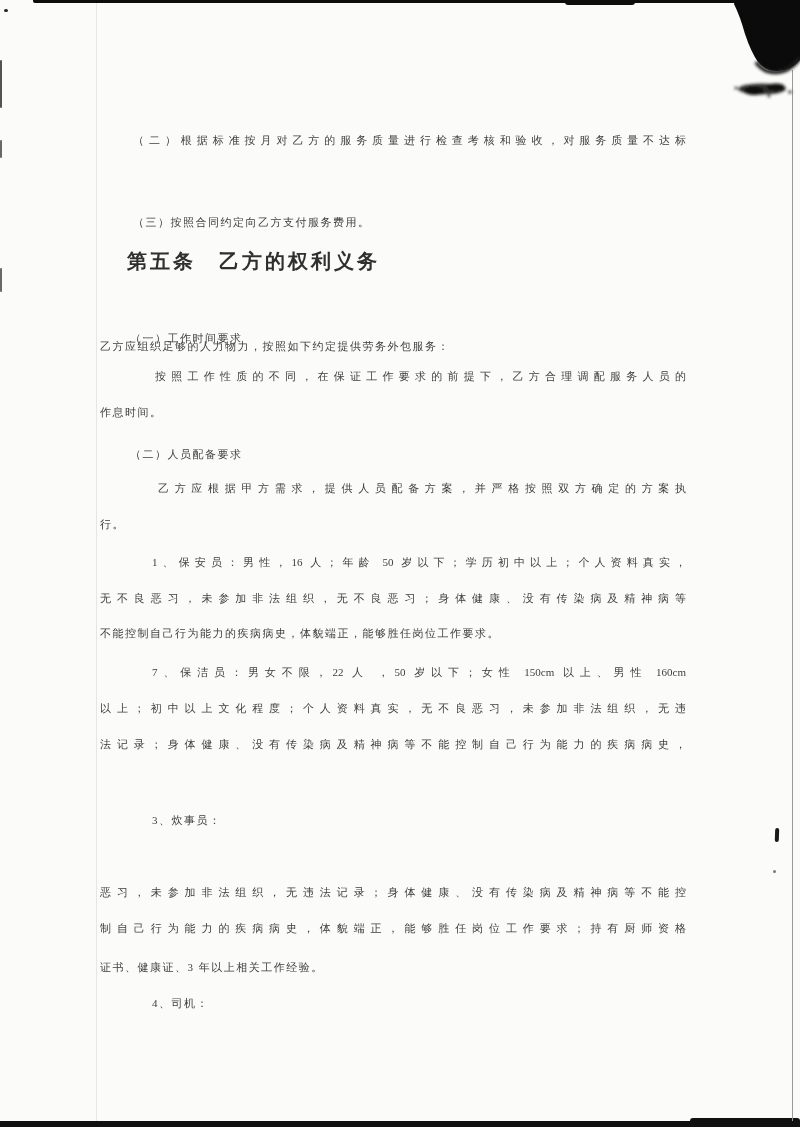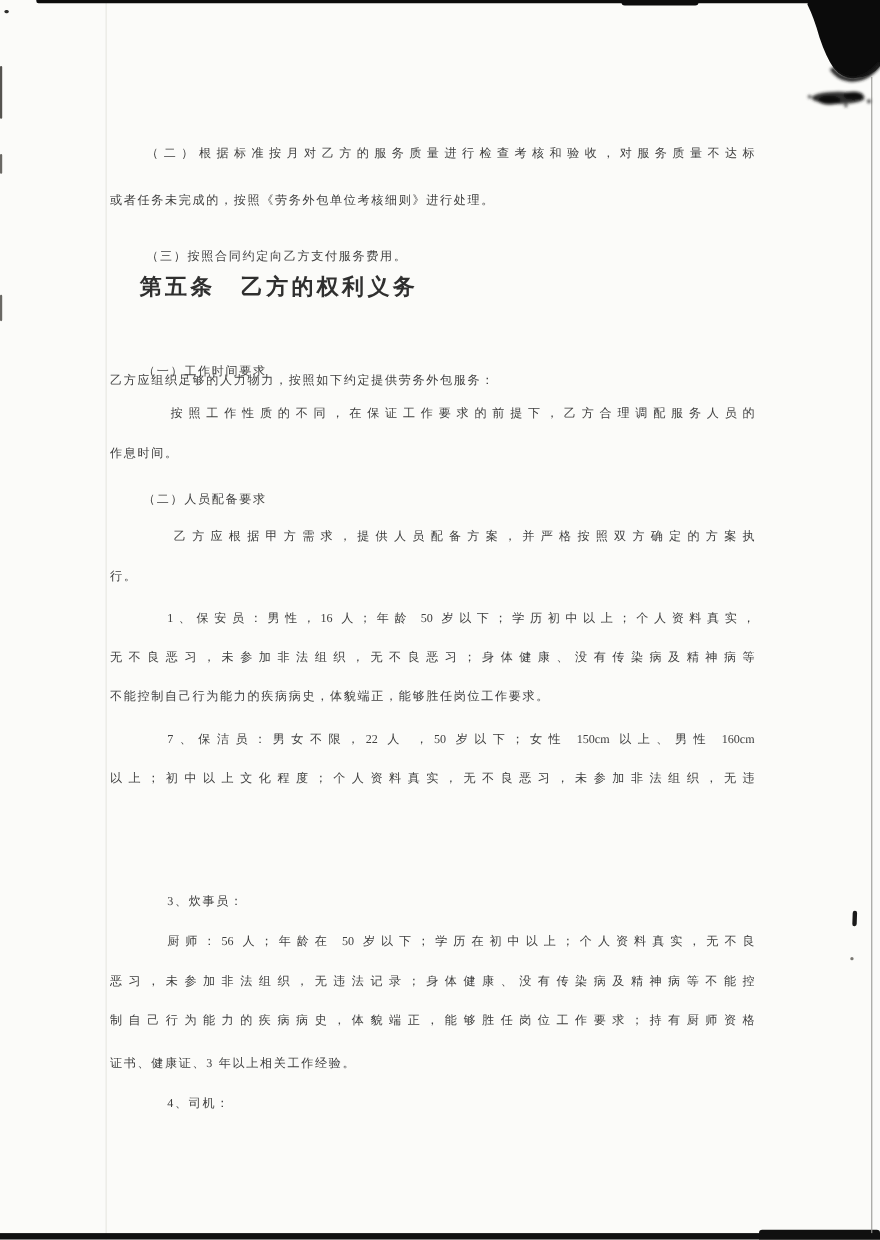--- a/index.html
+++ b/index.html
@@ -78,35 +78,34 @@
       <ellipse cx="40" cy="89" rx="24" ry="5.5" fill="#171717" opacity="0.9"></ellipse>
       <ellipse cx="32" cy="91" rx="10" ry="4" fill="#0e0e0e"></ellipse>
       <ellipse cx="54" cy="87" rx="9" ry="3.5" fill="#0e0e0e"></ellipse>
       <circle cx="14" cy="88" r="1.6" fill="#3a3a3a"></circle>
       <circle cx="68" cy="92" r="1.8" fill="#3a3a3a"></circle>
       <circle cx="47" cy="96" r="1.4" fill="#2c2c2c"></circle>
     </g>
   </svg>
 
   <div class="line j" style="top:129px;left:133px;width:553px;">（二）根据标准按月对乙方的服务质量进行检查考核和验收，对服务质量不达标</div>
-  <div class="line" style="top:171px;left:100px;">或者任务未完成的，按照《劳务外包单位考核细则》进行处理。</div>
-  <div class="line" style="top:222px;left:133px;">（三）按照合同约定向乙方支付服务费用。</div>
+  <div class="line" style="top:211px;left:133px;">（三）按照合同约定向乙方支付服务费用。</div>
   <div class="line heading" style="top:250px;left:127px;">第五条　乙方的权利义务</div>
   <div class="line" style="top:289px;left:100px;margin-top:46px;">乙方应组织足够的人力物力，按照如下约定提供劳务外包服务：</div>
   <div class="line" style="top:327px;left:130px;text-align:center;">（一）工作时间要求</div>
   <div class="line j" style="top:365px;left:155px;width:531px;">按照工作性质的不同，在保证工作要求的前提下，乙方合理调配服务人员的</div>
   <div class="line" style="top:401px;left:100px;">作息时间。</div>
   <div class="line" style="top:443px;left:130px;">（二）人员配备要求</div>
   <div class="line j" style="top:477px;left:158px;width:528px;">乙方应根据甲方需求，提供人员配备方案，并严格按照双方确定的方案执</div>
   <div class="line" style="top:513px;left:100px;">行。</div>
   <div class="line j" style="top:551px;left:152px;width:534px;">1、保安员：男性，16 人；年龄 50 岁以下；学历初中以上；个人资料真实，</div>
   <div class="line j" style="top:587px;left:100px;width:586px;">无不良恶习，未参加非法组织，无不良恶习；身体健康、没有传染病及精神病等</div>
   <div class="line" style="top:622px;left:100px;">不能控制自己行为能力的疾病病史，体貌端正，能够胜任岗位工作要求。</div>
   <div class="line j" style="top:661px;left:152px;width:534px;">7、保洁员：男女不限，22 人 ，50 岁以下；女性 150cm 以上、男性 160cm</div>
   <div class="line j" style="top:697px;left:100px;width:586px;">以上；初中以上文化程度；个人资料真实，无不良恶习，未参加非法组织，无违</div>
+  <div class="line j" style="top:733px;left:100px;width:586px;">法记录；身体健康、没有传染病及精神病等不能控制自己行为能力的疾病病史，</div>
   <div class="line" style="top:809px;left:152px;">3、炊事员：</div>
-  <div class="line j" style="top:845px;left:152px;width:534px;">厨师：56 人；年龄在 50 岁以下；学历在初中以上；个人资料真实，无不良</div>
   <div class="line j" style="top:881px;left:100px;width:586px;">恶习，未参加非法组织，无违法记录；身体健康、没有传染病及精神病等不能控</div>
   <div class="line j" style="top:917px;left:100px;width:586px;">制自己行为能力的疾病病史，体貌端正，能够胜任岗位工作要求；持有厨师资格</div>
   <div class="line" style="top:956px;left:100px;">证书、健康证、3 年以上相关工作经验。</div>
   <div class="line" style="top:992px;left:152px;">4、司机：</div>
 
 </div>
 
 </body></html>

